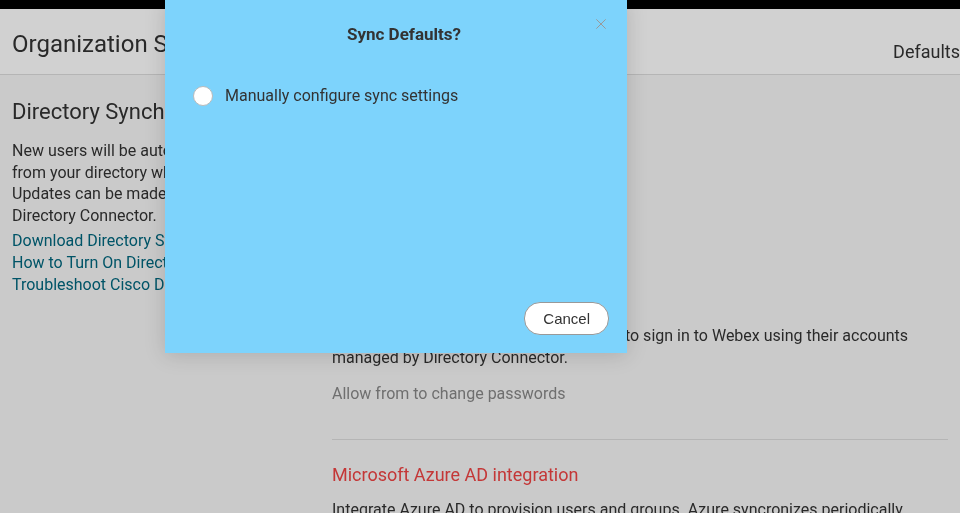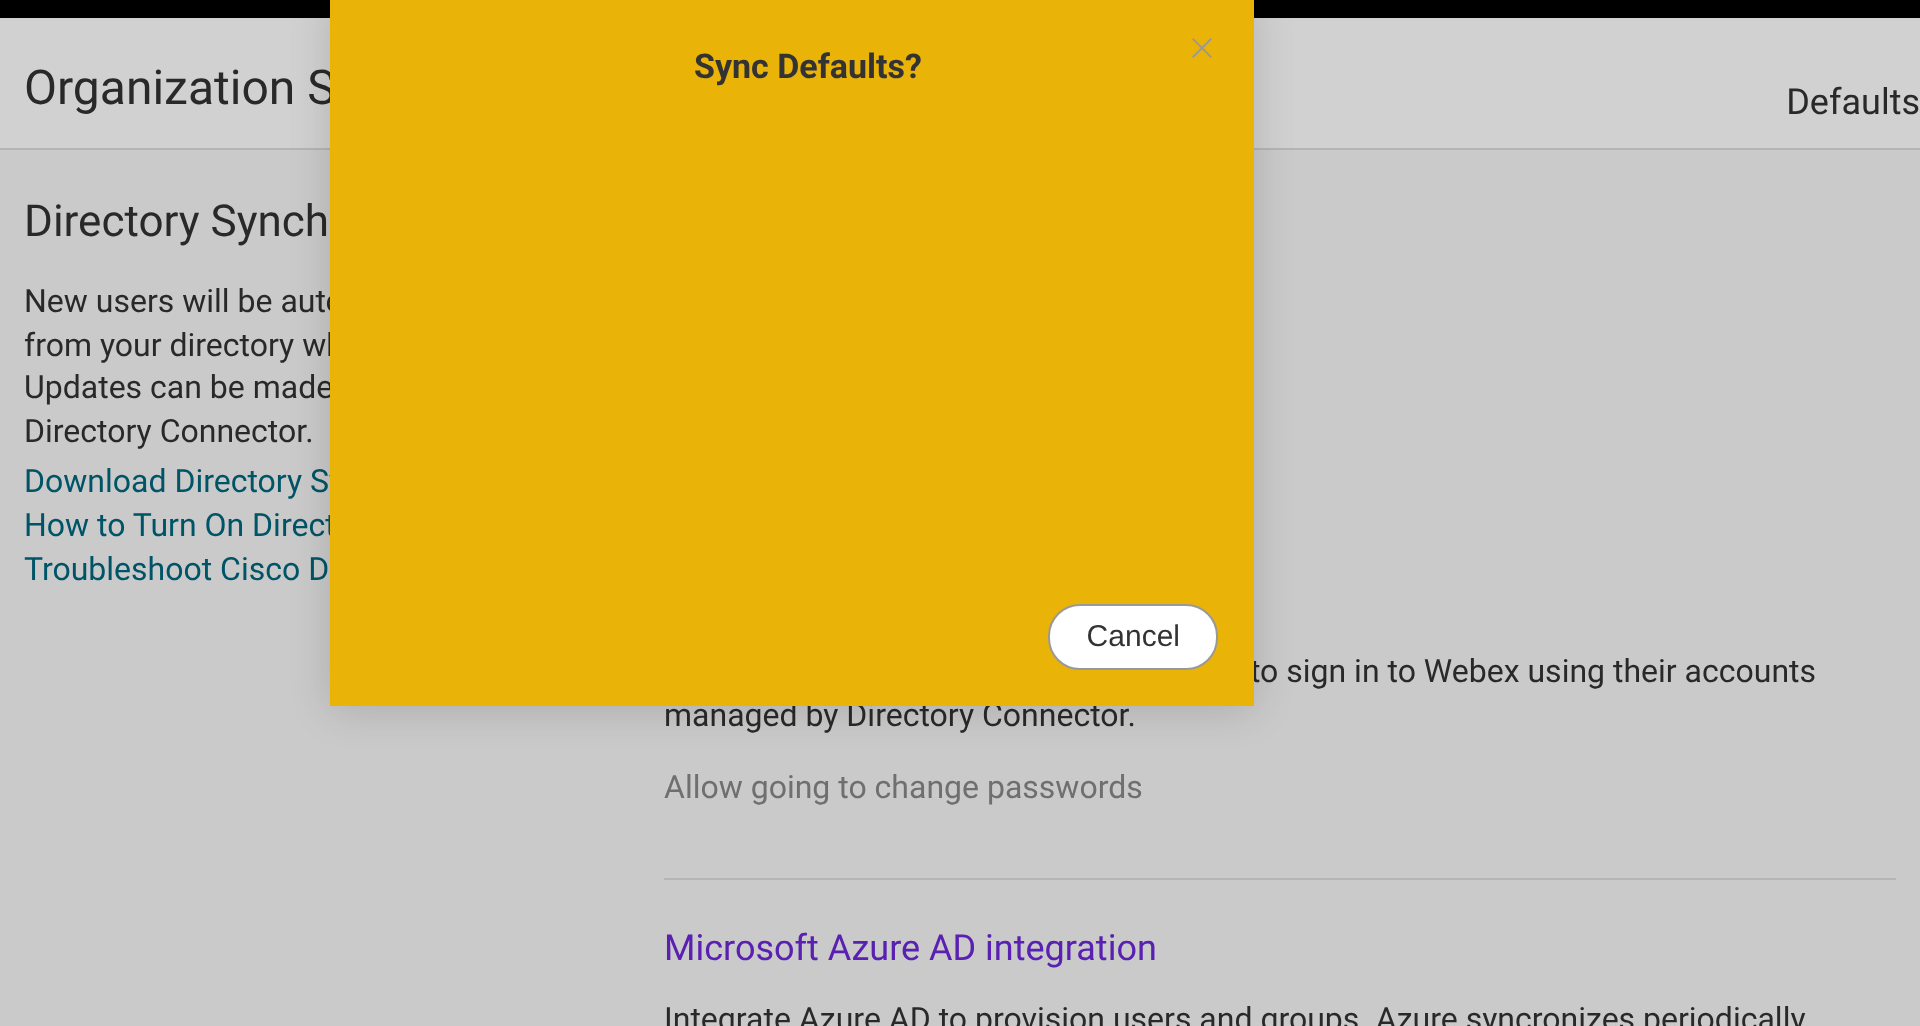--- a/index.html
+++ b/index.html
@@ -83,37 +83,37 @@
       display:inline-block;
     }
     .content .divider {
       border:none;
       border-top:1px solid #ddd;
       margin:20px 0 24px 0;
     }
     .section-title {
       font-size:18px;
       font-weight:400;
-      color:#6d28d9;
+      color:#ef4444;
       margin-bottom:14px;
     }
     
     .scrim {
       position:absolute;
       inset:0;
       background:rgba(0,0,0,0.18);
       z-index:10;
     }
     .modal {
       position:absolute;
       top:0;
       left:165px;
       width:462px;
       height:353px;
-      background:#eab308;
+      background:#7dd3fc;
       z-index:20;
       box-shadow:0 2px 20px rgba(0,0,0,0.15);
       padding:24px 12px 20px 28px;
     }
     .modal .close {
       position:absolute;
       top:16px;
       right:18px;
       cursor:pointer;
       color:#999;
@@ -206,38 +206,44 @@
     <h2>Directory Synchronization</h2>
     <p>New users will be automatically created from your directory when it synchronizes. Updates can be made directly in Cisco Directory Connector.</p>
     <a class="link">Download Directory Sync Client</a>
     <a class="link">How to Turn On Directory Synchronization</a>
     <a class="link">Troubleshoot Cisco Directory Connector</a>
   </div>
 
   <div class="content">
     <div class="content-spacer"></div>
     <p>Users without Cisco passwords will have to sign in to Webex using their accounts managed by Directory Connector.</p>
-    <span class="muted-link">Allow going to change passwords</span>
+    <span class="muted-link">Allow from to change passwords</span>
     <hr class="divider">
     <div class="section-title">Microsoft Azure AD integration</div>
     <p>Integrate Azure AD to provision users and groups. Azure syncronizes periodically.</p>
     
     
   </div>
 </div>
 
 <div class="scrim"></div>
 
 <div class="modal">
   <span class="close">
     <svg width="16" height="16" viewBox="0 0 24 24" fill="none" stroke="#999" stroke-width="1.5">
       <line x1="5" y1="5" x2="19" y2="19"></line>
       <line x1="19" y1="5" x2="5" y2="19"></line>
     </svg>
   </span>
   <h3>Sync Defaults?</h3>
 
 
+  <div class="radio-row">
+    <div class="radio-outer unselected"></div>
+    <div class="radio-text">
+      <div class="radio-label">Manually configure sync settings</div>
+    </div>
+  </div>
 
   <div class="modal-buttons">
     <button class="btn-secondary">Cancel</button>
   </div>
 </div>
 
 </body></html>

